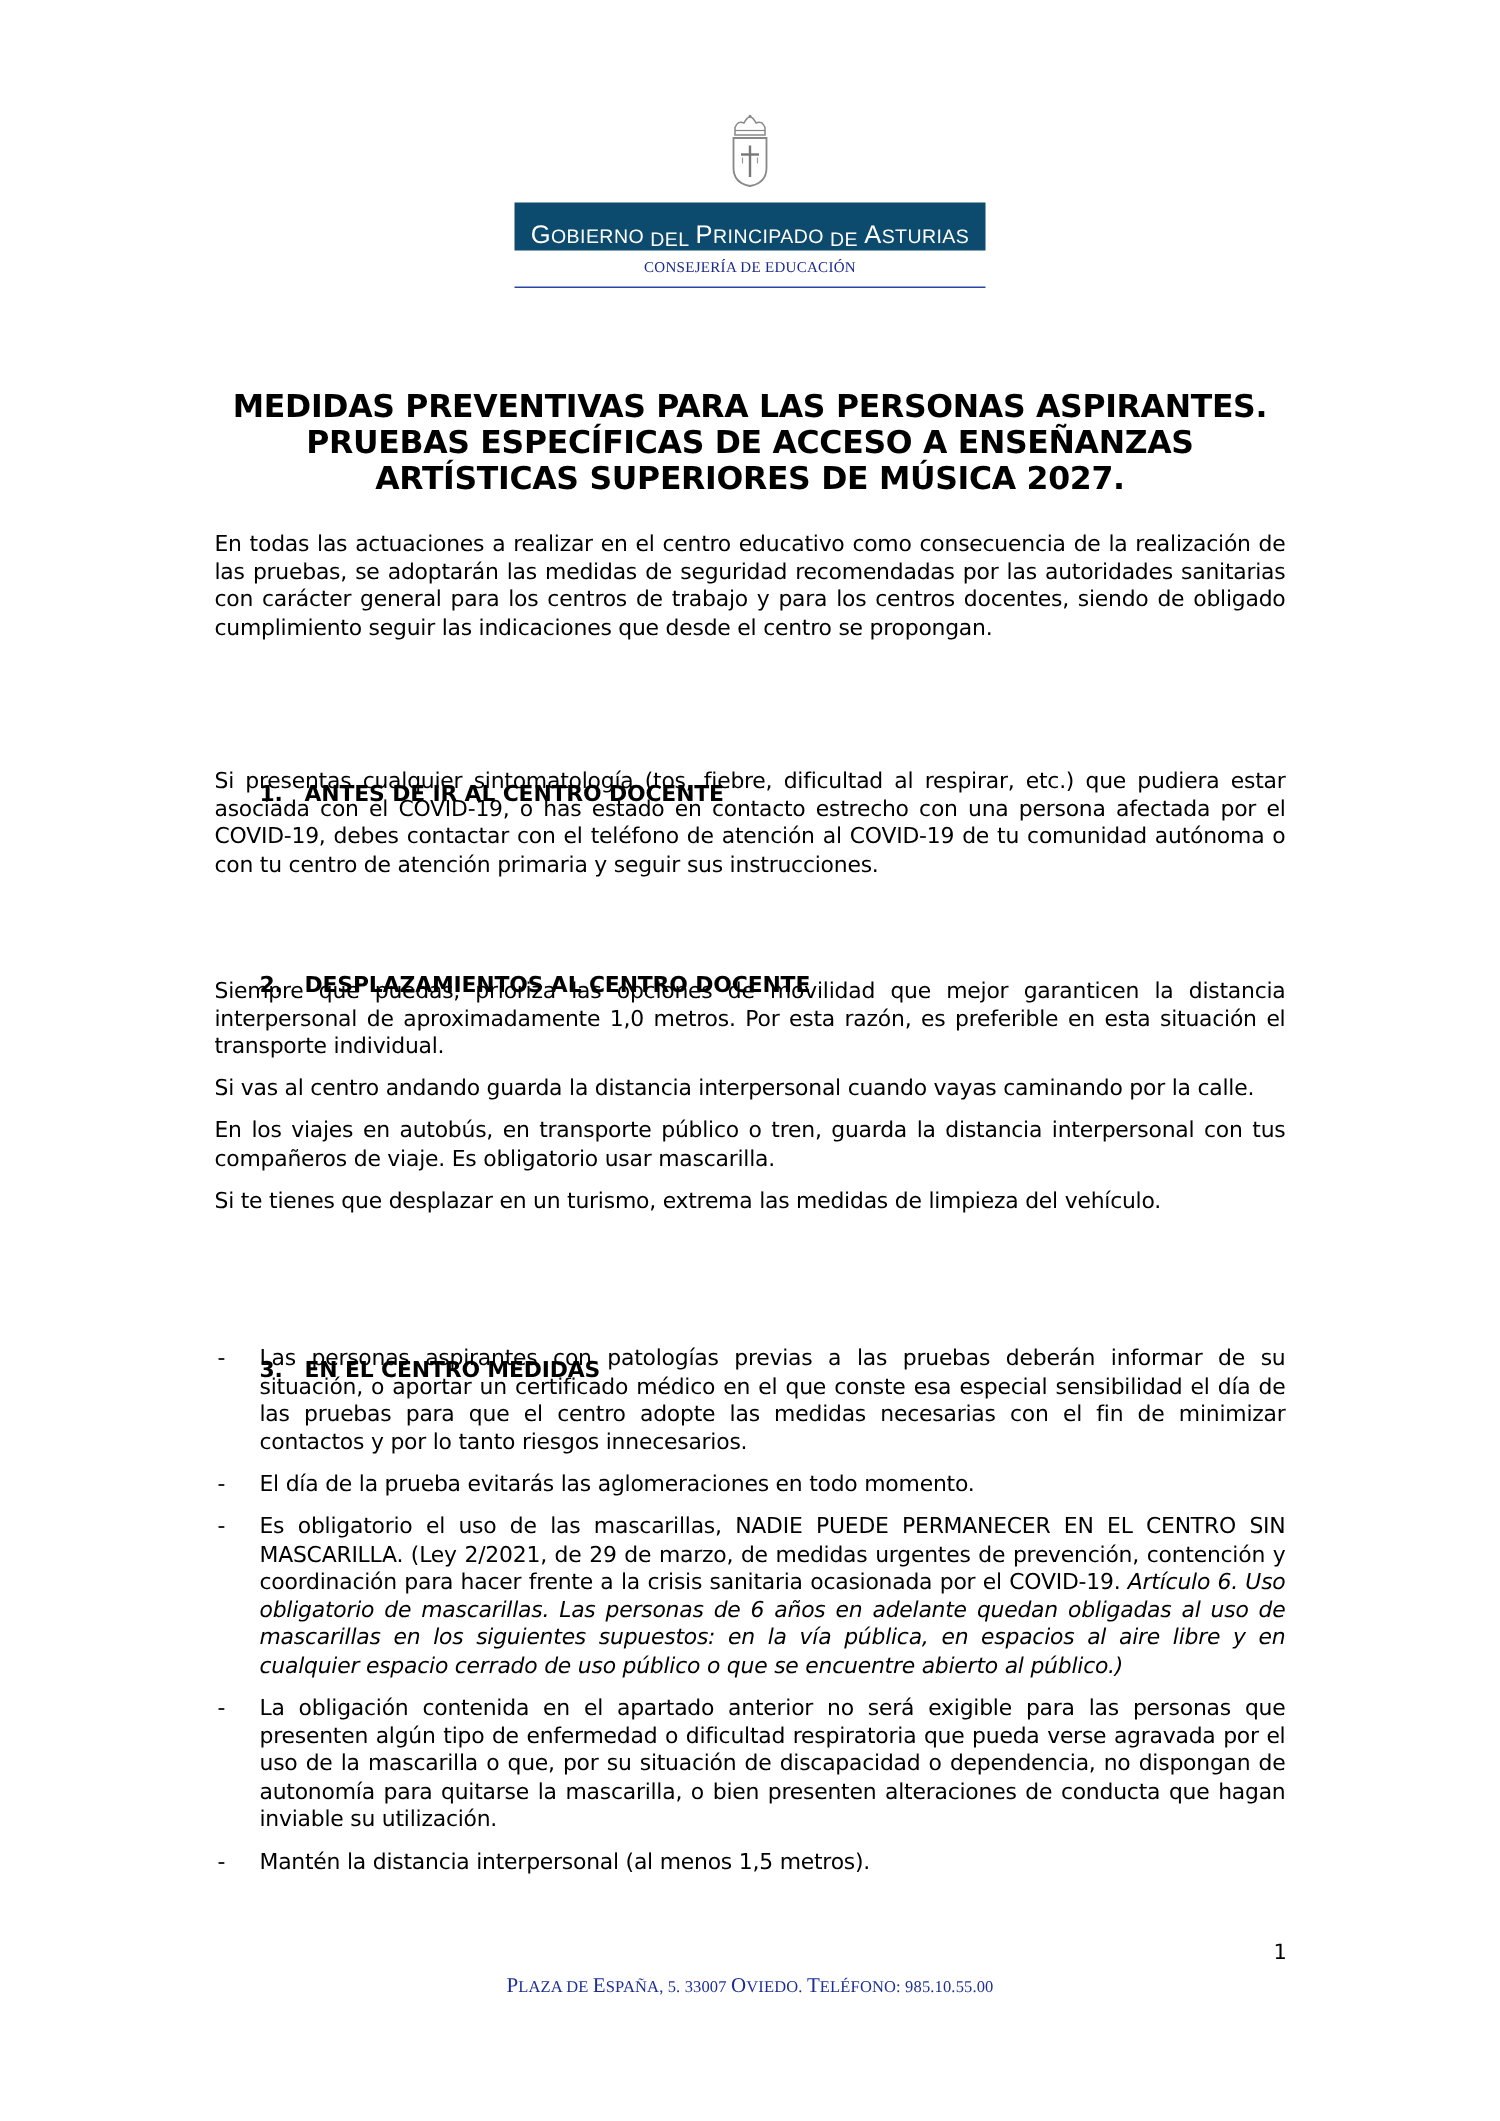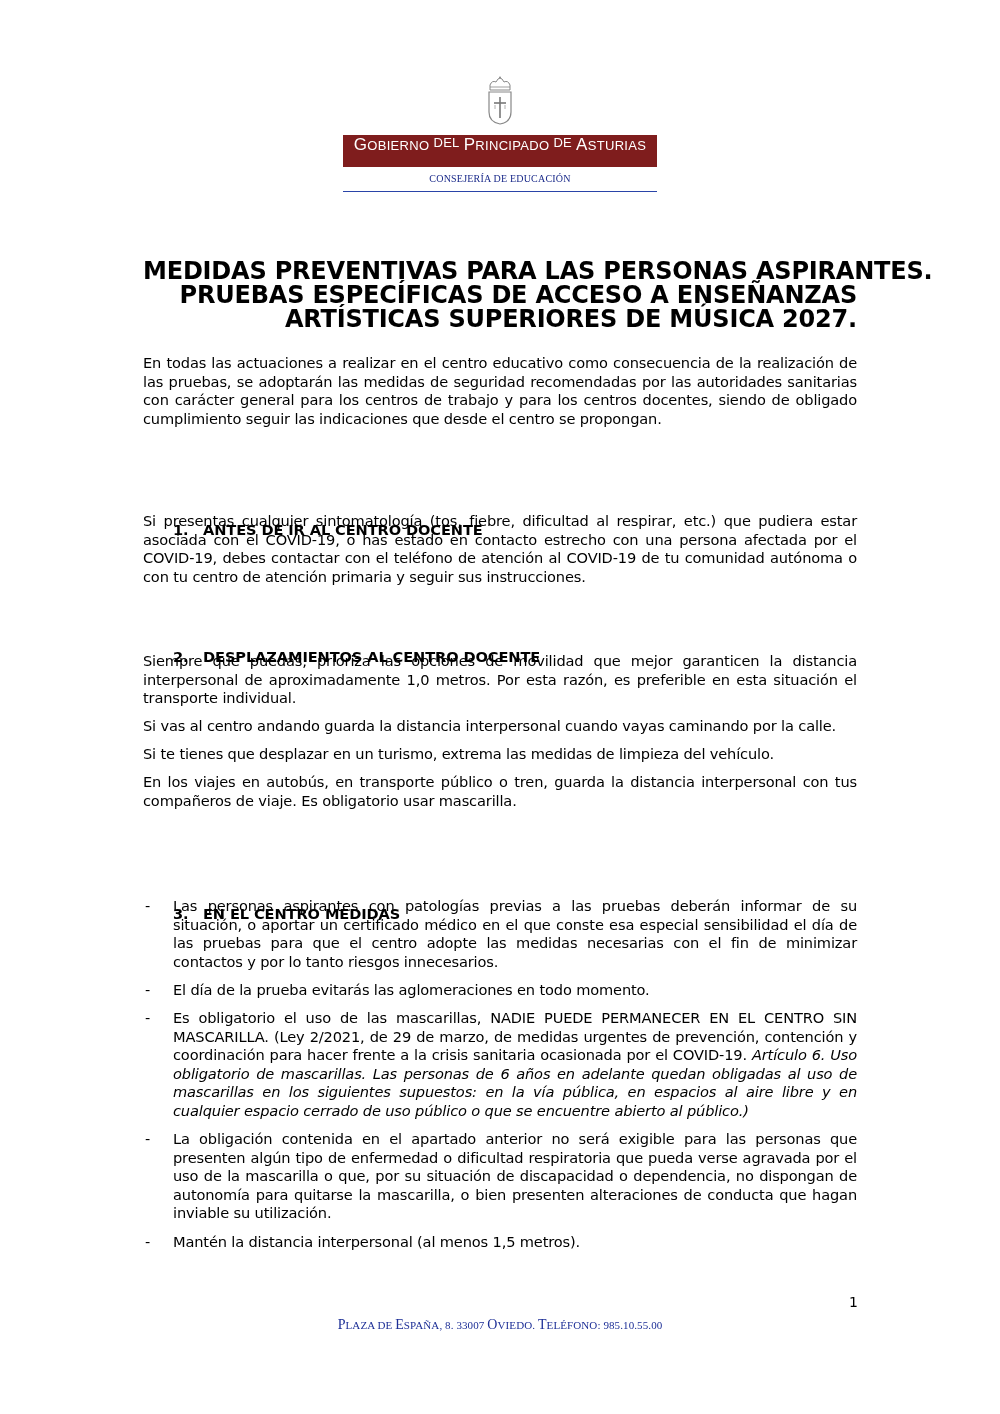--- a/index.html
+++ b/index.html
@@ -28,24 +28,24 @@
       top: 76px;
       width: 28px;
       height: 50px;
     }
     .banner {
       position: absolute;
       left: 343px;
       top: 135px;
       width: 314px;
       height: 32px;
-      background: #7f1d1d;
+      background: #0c4a6e;
       color: #ffffff;
       display: flex;
-      align-items: flex-start;
+      align-items: flex-end;
       justify-content: center;
       font-family: "Liberation Sans", sans-serif;
       font-size: 13.5px;
       letter-spacing: 0.3px;
       white-space: nowrap;
     }
     .banner .sc-big { font-size: 17px; }
     .banner .sc-small { font-size: 13px; text-transform: uppercase; }
     .consejeria {
       position: absolute;
@@ -65,24 +65,24 @@
       width: 314px;
       height: 1px;
       background: #2a44a8;
     }
     
     .title {
       position: absolute;
       left: 143px;
       top: 259px;
       width: 714px;
-      text-align: right;
+      text-align: center;
       font-family: "DejaVu Sans", sans-serif;
       font-weight: bold;
-      font-size: 24px;
+      font-size: 21px;
       line-height: 24px;
       letter-spacing: -0.2px;
     }
     .title div { white-space: nowrap; }
     
     .block {
       position: absolute;
       left: 143px;
       width: 714px;
       font-size: 14.6px;
@@ -205,22 +205,22 @@
   <div class="block" style="top: 512px;">
     <p>Si presentas cualquier sintomatología (tos, fiebre, dificultad al respirar, etc.) que pudiera estar asociada con el COVID-19, o has estado en contacto estrecho con una persona afectada por el COVID-19, debes contactar con el teléfono de atención al COVID-19 de tu comunidad autónoma o con tu centro de atención primaria y seguir sus instrucciones.</p>
   </div>
 
   <div class="heading" style="top: 612px;">
     <span class="num">2.</span><span>DESPLAZAMIENTOS AL CENTRO DOCENTE</span>
   </div>
   <div class="block" style="top: 652px;">
     <p>Siempre que puedas, prioriza las opciones de movilidad que mejor garanticen la distancia interpersonal de aproximadamente 1,0 metros. Por esta razón, es preferible en esta situación el transporte individual.</p>
     <p>Si vas al centro andando guarda la distancia interpersonal cuando vayas caminando por la calle.</p>
+    <p>En los viajes en autobús, en transporte público o tren, guarda la distancia interpersonal con tus compañeros de viaje. Es obligatorio usar mascarilla.</p>
     <p>Si te tienes que desplazar en un turismo, extrema las medidas de limpieza del vehículo.</p>
-    <p>En los viajes en autobús, en transporte público o tren, guarda la distancia interpersonal con tus compañeros de viaje. Es obligatorio usar mascarilla.</p>
   </div>
 
   <div class="heading" style="top: 869px;">
     <span class="num">3.</span><span>EN EL CENTRO MEDIDAS</span>
   </div>
   <ul class="list" style="top: 897px;">
     <li>
       <span class="dash">-</span>
       <span>Las personas aspirantes con patologías previas a las pruebas deberán informar de su situación, o aportar un certificado médico en el que conste esa especial sensibilidad el día de las pruebas para que el centro adopte las medidas necesarias con el fin de minimizar contactos y por lo tanto riesgos innecesarios.</span>
     </li>
@@ -237,16 +237,16 @@
       <span>La obligación contenida en el apartado anterior no será exigible para las personas que presenten algún tipo de enfermedad o dificultad respiratoria que pueda verse agravada por el uso de la mascarilla o que, por su situación de discapacidad o dependencia, no dispongan de autonomía para quitarse la mascarilla, o bien presenten alteraciones de conducta que hagan inviable su utilización.</span>
     </li>
     <li>
       <span class="dash">-</span>
       <span>Mantén la distancia interpersonal (al menos 1,5 metros).</span>
     </li>
   </ul>
 
   <div class="page-number">1</div>
   <div class="footer">
-    <span class="cap">P</span><span class="sc">laza de </span><span class="cap">E</span><span class="sc">spaña</span><span>, 8. 33007 </span><span class="cap">O</span><span class="sc">viedo</span><span>. </span><span class="cap">T</span><span class="sc">eléfono</span><span>: 985.10.55.00</span>
+    <span class="cap">P</span><span class="sc">laza de </span><span class="cap">E</span><span class="sc">spaña</span><span>, 5. 33007 </span><span class="cap">O</span><span class="sc">viedo</span><span>. </span><span class="cap">T</span><span class="sc">eléfono</span><span>: 985.10.55.00</span>
   </div>
 
 </div>
 
 </body></html>

